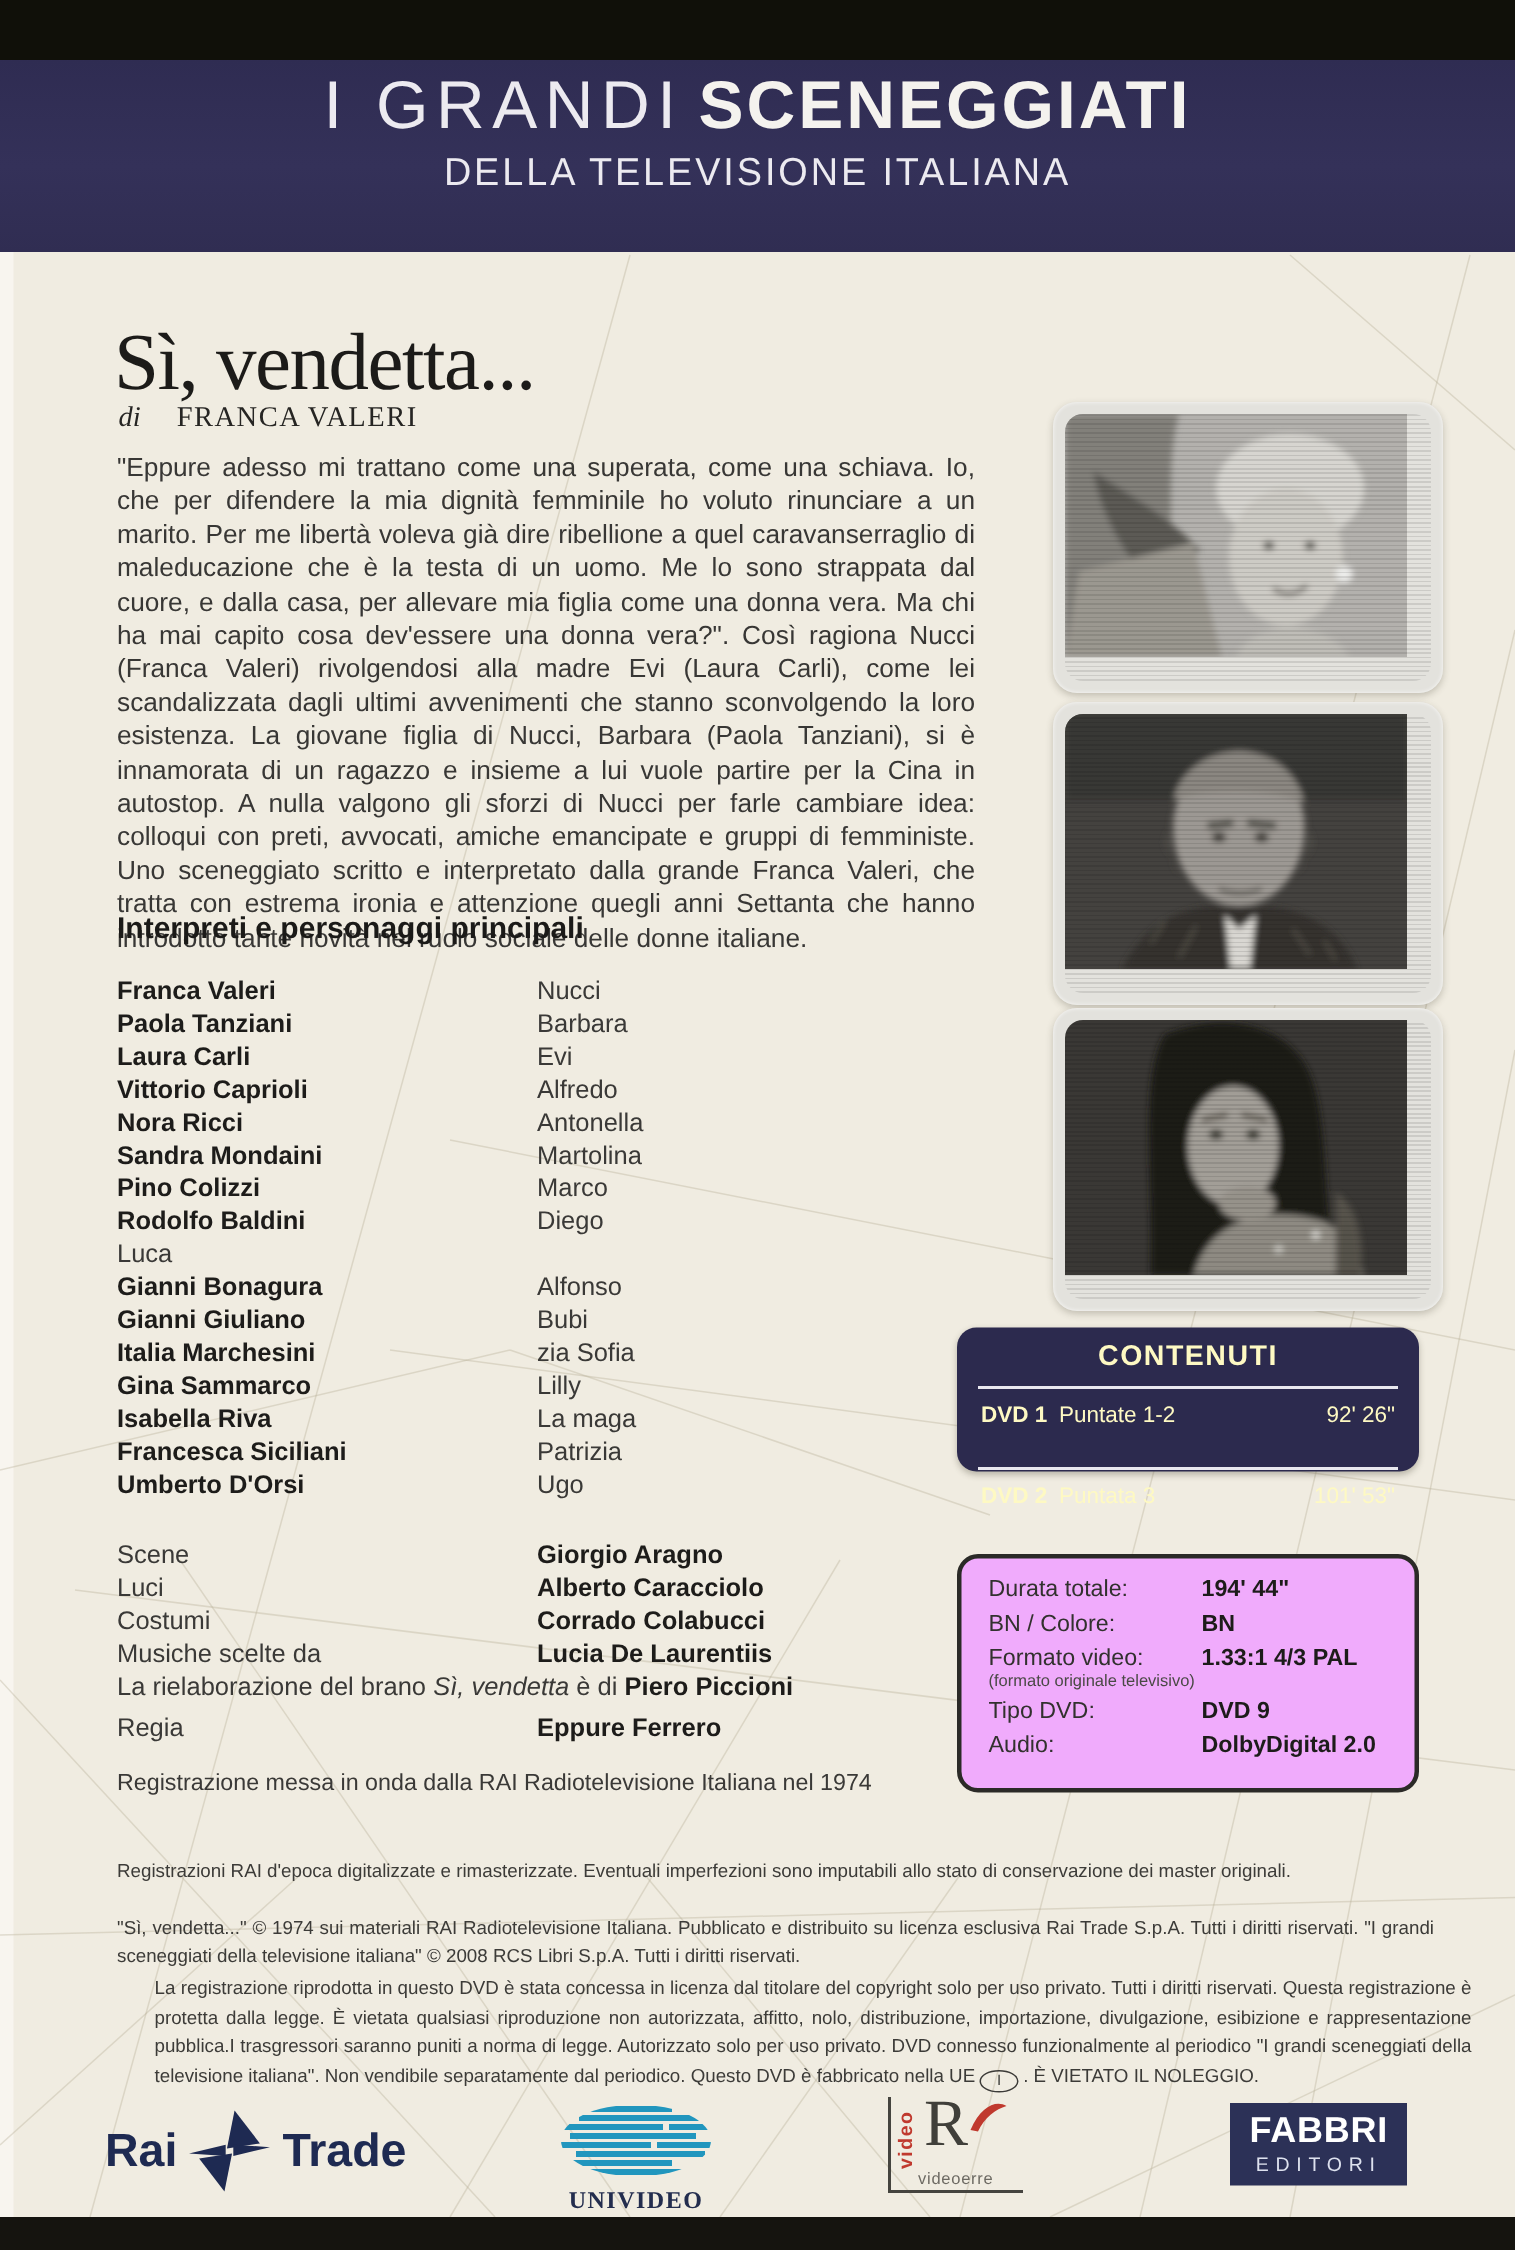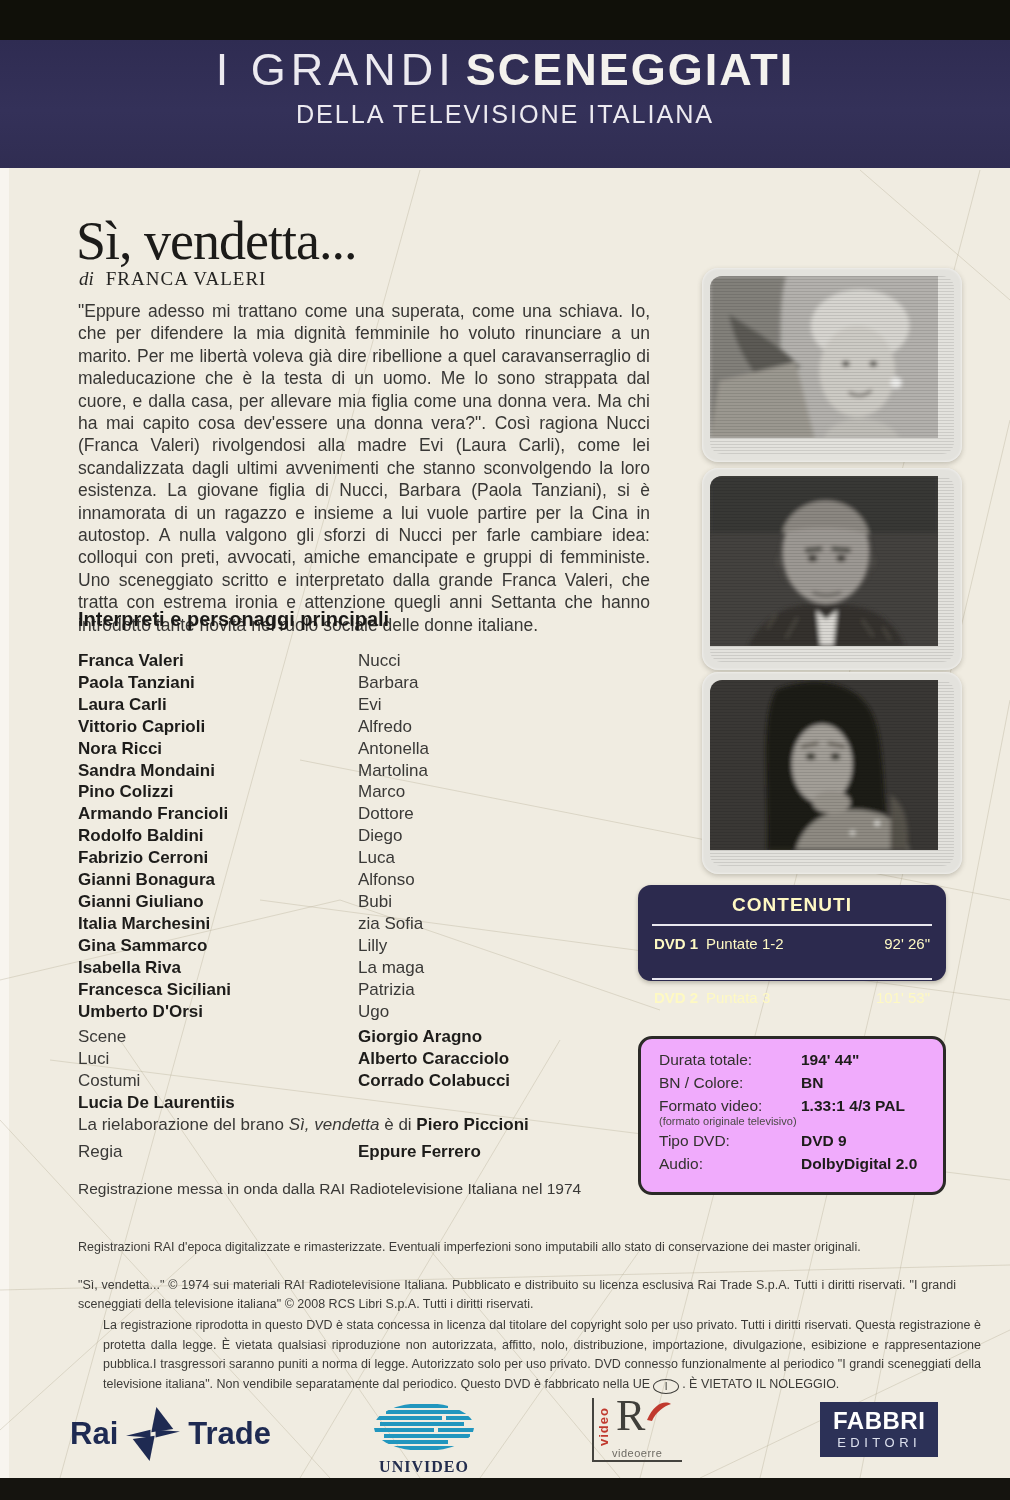--- a/index.html
+++ b/index.html
@@ -30,21 +30,21 @@
     left:0;top:168px;width:1010px;height:1310px;
     background:linear-gradient(180deg,#f3f0e8 0%,#f0ece1 40%,#eeead e 100%);
     background-color:#f0ece1;
   }
   .scan-edge{left:0;top:168px;width:9px;height:1310px;background:#faf8f2;opacity:.8;}
   .texture{left:0;top:0;width:1010px;height:1500px;pointer-events:none;}
 
   
   .main-title{left:76px;top:210px;font-family:"Liberation Serif",serif;font-size:54px;color:#1c1b19;letter-spacing:-1px;}
   .byline{left:79px;top:268px;font-family:"Liberation Serif",serif;font-size:19px;color:#262523;}
-  .byline .prefix{font-style:italic;margin-right:12px;}
+  .byline .prefix{font-style:italic;margin-right:24px;}
   .byline .name{letter-spacing:1px;}
 
   .synopsis{
     left:78px;top:300px;width:572px;
     font-size:17.5px;line-height:22.4px;color:#383735;
     text-align:justify;
   }
 
   .cast-heading{left:78px;top:608px;font-size:20px;font-weight:700;color:#1b1a18;}
   .cast-list{left:78px;top:650px;width:560px;font-size:17px;line-height:21.9px;color:#2e2d2b;}
@@ -210,29 +210,24 @@
     </div>
   <div class="cast-row">
       <span class="actor">Sandra Mondaini</span>
       <span class="role">Martolina</span>
     </div>
   <div class="cast-row">
       <span class="actor">Pino Colizzi</span>
       <span class="role">Marco</span>
     </div>
   <div class="cast-row">
-      <span class="actor">Armando Francioli</span>
-      <span class="role">Dottore</span>
-    </div>
-  <div class="cast-row">
       <span class="actor">Rodolfo Baldini</span>
       <span class="role">Diego</span>
     </div>
   <div class="cast-row">
-      <span class="actor">Fabrizio Cerroni</span>
       <span class="role">Luca</span>
     </div>
   <div class="cast-row">
       <span class="actor">Gianni Bonagura</span>
       <span class="role">Alfonso</span>
     </div>
   <div class="cast-row">
       <span class="actor">Gianni Giuliano</span>
       <span class="role">Bubi</span>
     </div>
@@ -265,20 +260,21 @@
     </div>
   <div class="crew-row">
       <span class="label">Luci</span>
       <span class="name">Alberto Caracciolo</span>
     </div>
   <div class="crew-row">
       <span class="label">Costumi</span>
       <span class="name">Corrado Colabucci</span>
     </div>
   <div class="crew-row">
+      <span class="label">Musiche scelte da</span>
       <span class="name">Lucia De Laurentiis</span>
     </div>
   <div class="crew-rework"><span>La rielaborazione del brano </span><span class="song">Sì, vendetta</span><span> è di </span><span class="name">Piero Piccioni</span></div>
 </div>
 <div class="abs regia-row">
   <span class="label">Regia</span>
   <span class="name">Eppure Ferrero</span>
 </div>
 <div class="abs broadcast-note">Registrazione messa in onda dalla RAI Radiotelevisione Italiana nel 1974</div>
 

